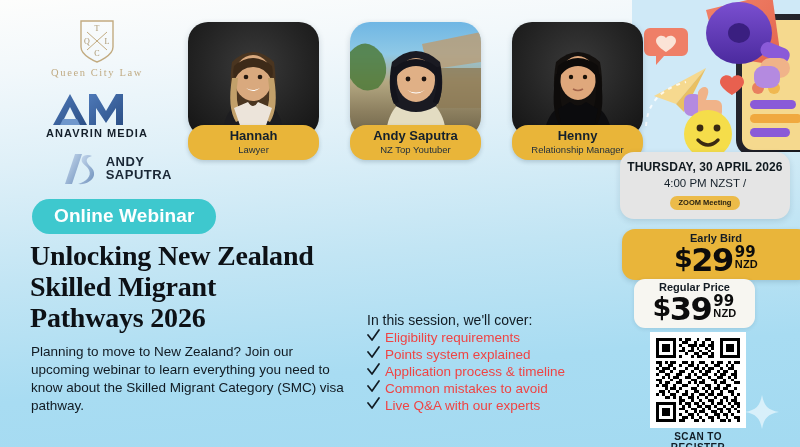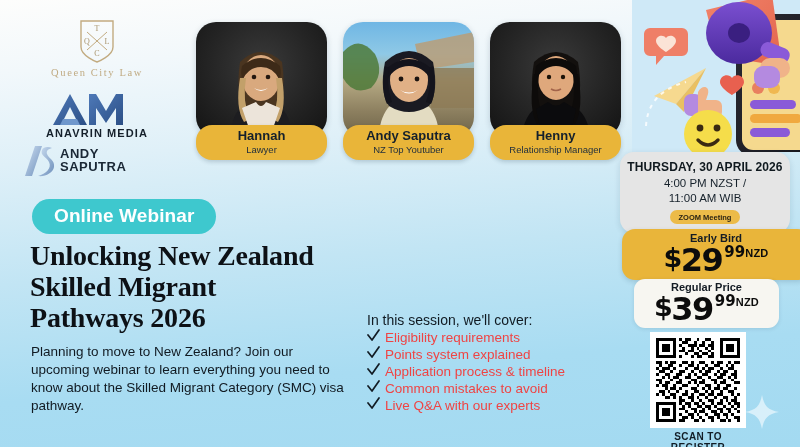--- a/index.html
+++ b/index.html
@@ -13,27 +13,27 @@
 
   
   .logos { position:absolute; left:22px; top:18px; width:150px; text-align:center; }
   .qcl-crest { margin:0 auto; width:40px; height:46px; position:relative; }
   .qcl-crest svg { width:100%; height:100%; display:block; }
   .qcl-name { font-family:"Liberation Serif", serif; font-size:10.5px; letter-spacing:1.6px;
               color:#c0ab83; margin-top:3px; }
   .am-wrap { margin-top:14px; }
   .am-mark { width:92px; height:34px; margin:0 auto; display:block; }
   .am-name { font-size:11px; font-weight:bold; letter-spacing:1.1px; color:#15202b; margin-top:1px; }
-  .as-wrap { margin-top:5px; display:flex; align-items:center; justify-content:flex-start; gap:4px; }
+  .as-wrap { margin-top:13px; display:flex; align-items:center; justify-content:flex-end; gap:10px; }
   .as-mark { width:34px; height:34px; display:block; flex:0 0 auto; }
   .as-name { text-align:left; font-size:13px; font-weight:bold; line-height:0.98;
              letter-spacing:.5px; color:#1a2735; }
 
   
-  .speakers { position:absolute; left:196px; top:22px; display:flex; gap:16px; }
+  .speakers { position:absolute; left:188px; top:22px; display:flex; gap:31px; }
   .sp { width:131px; }
   .sp-photo { width:131px; height:115px; border-radius:20px; overflow:hidden; position:relative;
               box-shadow:0 2px 6px rgba(20,50,70,.18); }
   .sp-photo .bg { position:absolute; inset:0; }
   .sp-pill { margin:-12px auto 0; position:relative; width:131px; background:#e9b539;
              border-radius:16px; padding:4px 4px 5px; text-align:center;
              box-shadow:0 2px 4px rgba(20,50,70,.2); }
   .sp-name { font-size:13px; font-weight:bold; color:#14202c; line-height:1.15; }
   .sp-role { font-size:9.5px; color:#23303c; line-height:1.2; }
 
@@ -47,30 +47,30 @@
               box-shadow:0 2px 6px rgba(20,50,70,.14); }
   .dc-day { font-size:12px; font-weight:bold; color:#10191f; letter-spacing:.1px; }
   .dc-time { font-size:11.5px; color:#16212b; line-height:1.28; margin-top:2px; }
   .dc-badge { display:inline-block; margin-top:5px; background:#ecbb49; color:#2a2313;
               font-size:7.5px; font-weight:bold; padding:2.5px 9px; border-radius:9px; }
 
   
   .price-eb { position:absolute; left:622px; top:229px; width:188px; background:#e9b53a;
               border-radius:13px; padding:3px 0 4px; text-align:center;
               box-shadow:0 2px 5px rgba(20,50,70,.16); }
-  .price-rg { position:absolute; left:634px; top:279px; width:145px; background:#f7f6f1;
+  .price-rg { position:absolute; left:634px; top:279px; width:121px; background:#f7f6f1;
               border-radius:11px; padding:2px 0 3px; text-align:center;
               box-shadow:0 1px 4px rgba(20,50,70,.12); }
   .p-label { font-size:11px; font-weight:bold; color:#141c24; line-height:1.1; }
   .p-row { display:flex; align-items:flex-start; justify-content:center; line-height:1; }
   .p-cur { font-size:27px; font-weight:bold; color:#0c0c0c; letter-spacing:-1.5px;
            font-family:"DejaVu Sans", sans-serif; }
   .p-main { font-size:32px; font-weight:bold; color:#0c0c0c; letter-spacing:-1.5px;
             font-family:"DejaVu Sans", sans-serif; }
-  .p-sup { display:flex; flex-direction:row; align-items:flex-end; margin-left:2px; margin-top:1px; }
+  .p-sup { display:flex; flex-direction:column; align-items:flex-start; margin-left:2px; margin-top:1px; }
   .p-cents { font-size:15px; font-weight:bold; color:#0c0c0c; line-height:.95;
              font-family:"DejaVu Sans", sans-serif; }
   .p-cur-code { font-size:11px; font-weight:bold; color:#0c0c0c; line-height:1; letter-spacing:.2px; }
 
   
   .pill-webinar { position:absolute; left:32px; top:199px; background:#3ec8ce; color:#fff;
                   font-size:19px; font-weight:bold; padding:6px 22px 7px; border-radius:18px;
                   letter-spacing:.1px; }
   .headline { position:absolute; left:30px; top:240px; width:350px;
               font-family:"Liberation Serif", serif; font-weight:bold; font-size:28px;
@@ -287,21 +287,20 @@
         <div class="sp-name">Henny</div>
         <div class="sp-role">Relationship Manager</div>
       </div>
     </div>
   </div>
 
   <div class="datecard">
     <div class="dc-day">THURSDAY, 30 APRIL 2026</div>
     <div class="dc-time">
       <div>4:00 PM NZST /</div>
-      <div>11:00 AM WIB</div>
     </div>
     <div class="dc-badge">ZOOM Meeting</div>
   </div>
 
   <div class="price-eb">
     <div class="p-label">Early Bird</div>
     <div class="p-row">
       <span class="p-cur">$</span>
       <span class="p-main">29</span>
       <span class="p-sup">

